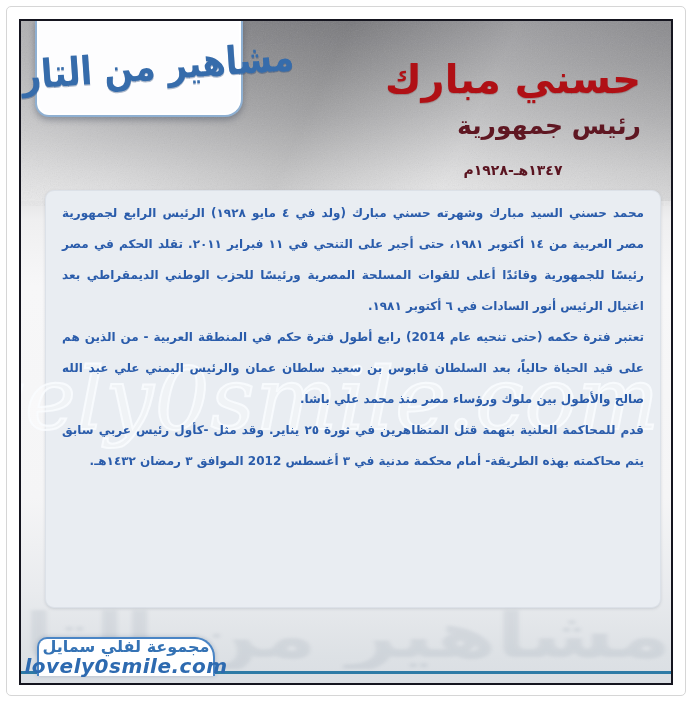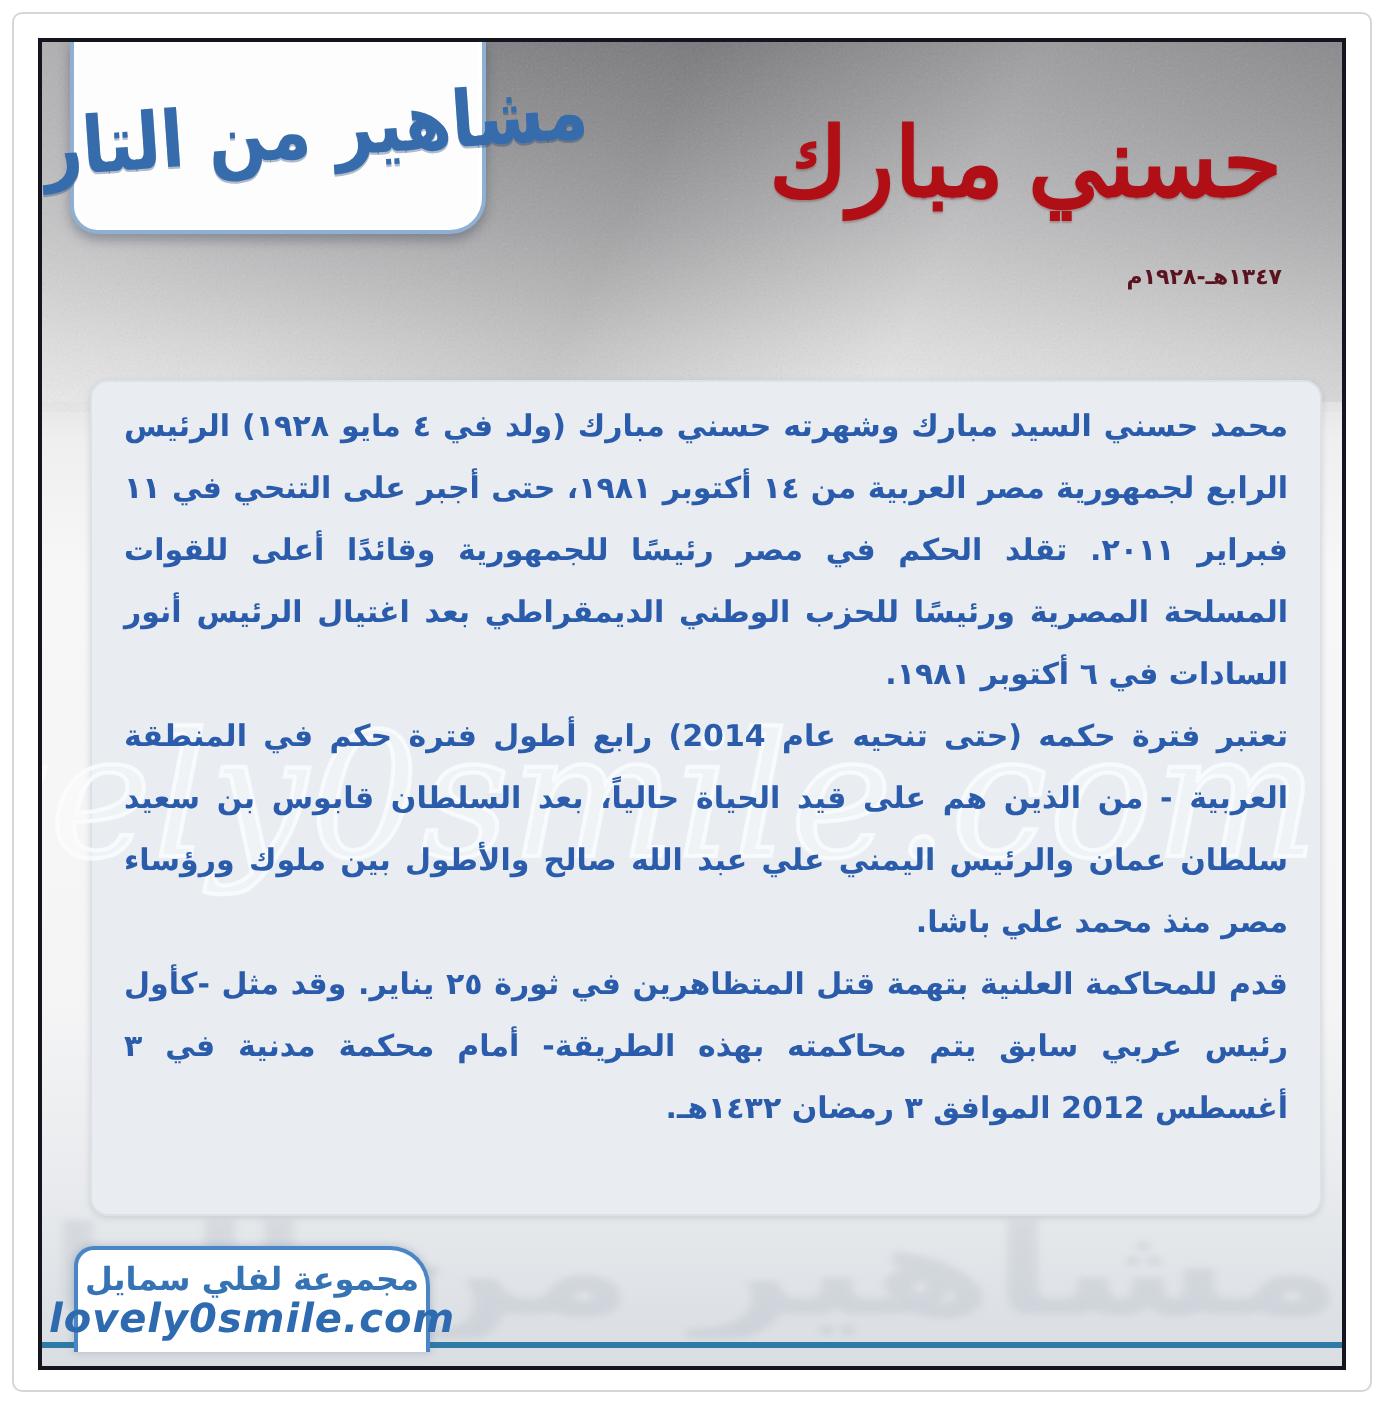--- a/index.html
+++ b/index.html
@@ -52,45 +52,44 @@
     color:#366cab; font-weight:bold; font-size:34px;
     transform:rotate(-4deg) scaleY(1.15);
     text-shadow:0 1px 0 rgba(30,60,110,.35);
     letter-spacing:-1px;
     white-space:nowrap;
   }
 
   
   .title-block { position:absolute; top:36px; right:30px; text-align:right; direction:rtl; }
   .title-main {
-    color:#b01015; font-size:48px; font-weight:bold; line-height:1.1;
+    color:#b01015; font-size:40px; font-weight:bold; line-height:1.1;
     text-shadow:0 1px 1px rgba(90,0,0,.25);
-    font-family:Liberation Serif, serif;
   }
   .title-sub {
     color:#5f1722; font-size:25px; font-weight:bold; margin-top:10px;
   }
   .title-dates {
-    color:#5a1420; font-size:11px; font-weight:bold; margin-top:22px;
+    color:#5a1420; font-size:14px; font-weight:bold; margin-top:22px;text-align:center;
   }
 
   
   .content-box {
     position:absolute; left:24px; width:616px; top:169px; height:418px;
     background:#e9edf2;
     border:1px solid #dce1e8;
     border-radius:9px;
     box-shadow:0 1px 3px rgba(120,130,145,.25);
     padding:7px 16px 0 16px;
     direction:rtl;
   }
   .content-box p {
     position:relative; z-index:2;
     color:#2a5cab; font-weight:bold;
-    font-size:15px; line-height:31px;
+    font-size:12px; line-height:31px;
     text-align:justify;
   }
   .watermark-center {
     position:absolute; z-index:1; left:0; right:0; top:158px;
     text-align:center;
     font-family:"DejaVu Serif", serif; font-style:italic;
     font-size:86px; letter-spacing:1px; white-space:nowrap;
     color:rgba(255,255,255,0.35);
     -webkit-text-stroke:2px rgba(250,252,255,0.8);
     pointer-events:none;
@@ -104,21 +103,21 @@
     opacity:.14; filter:blur(1.5px);
     white-space:nowrap; line-height:66px;
     transform:scaleX(1.4); transform-origin:right;
     pointer-events:none;
   }
   .teal-line {
     position:absolute; left:0; right:0; bottom:9px; height:3px;
     background:#2e7ba6;
   }
   .footer-badge {
-    position:absolute; left:16px; bottom:7px; width:178px; height:53px;
+    position:absolute; left:16px; bottom:7px; width:178px; height:39px;
     background:#ffffff;
     border:2px solid #4a85c5;
     border-bottom:none;
     border-radius:10px 20px 0 0;
     box-shadow:0 0 4px rgba(60,90,130,.3);
     display:flex; flex-direction:column; align-items:center; justify-content:center;
     z-index:5;
   }
   .footer-group {
     direction:rtl; color:#3573b5; font-size:16px; font-weight:bold; line-height:1.1;
@@ -145,20 +144,21 @@
         </filter>
         <rect width="100%" height="100%" filter="url(#grainF)" opacity="0.55"></rect>
       </svg>
 
       <div class="logo-box">
         <div class="logo-text">مشاهير من التاريخ</div>
       </div>
 
       <div class="title-block">
         <div class="title-main">حسني مبارك</div>
+        <div class="title-sub">رئيس جمهورية</div>
         <div class="title-dates">١٣٤٧هـ-١٩٢٨م</div>
       </div>
 
       <div class="content-box">
         <div class="watermark-center">lovely0smile.com</div>
         <p>محمد حسني السيد مبارك وشهرته حسني مبارك (ولد في ٤ مايو ١٩٢٨) الرئيس الرابع لجمهورية مصر العربية من ١٤ أكتوبر ١٩٨١، حتى أجبر على التنحي في ١١ فبراير ٢٠١١. تقلد الحكم في مصر رئيسًا للجمهورية وقائدًا أعلى للقوات المسلحة المصرية ورئيسًا للحزب الوطني الديمقراطي بعد اغتيال الرئيس أنور السادات في ٦ أكتوبر ١٩٨١.</p>
         <p>تعتبر فترة حكمه (حتى تنحيه عام 2014) رابع أطول فترة حكم في المنطقة العربية - من الذين هم على قيد الحياة حالياً، بعد السلطان قابوس بن سعيد سلطان عمان والرئيس اليمني علي عبد الله صالح والأطول بين ملوك ورؤساء مصر منذ محمد علي باشا.</p>
         <p>قدم للمحاكمة العلنية بتهمة قتل المتظاهرين في ثورة ٢٥ يناير. وقد مثل -كأول رئيس عربي سابق يتم محاكمته بهذه الطريقة- أمام محكمة مدنية في ٣ أغسطس 2012 الموافق ٣ رمضان ١٤٣٢هـ.</p>
       </div>
 

